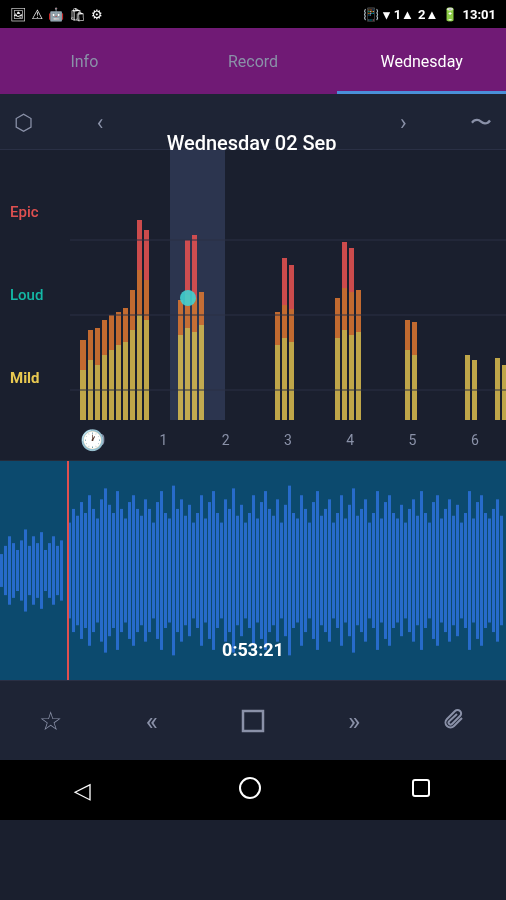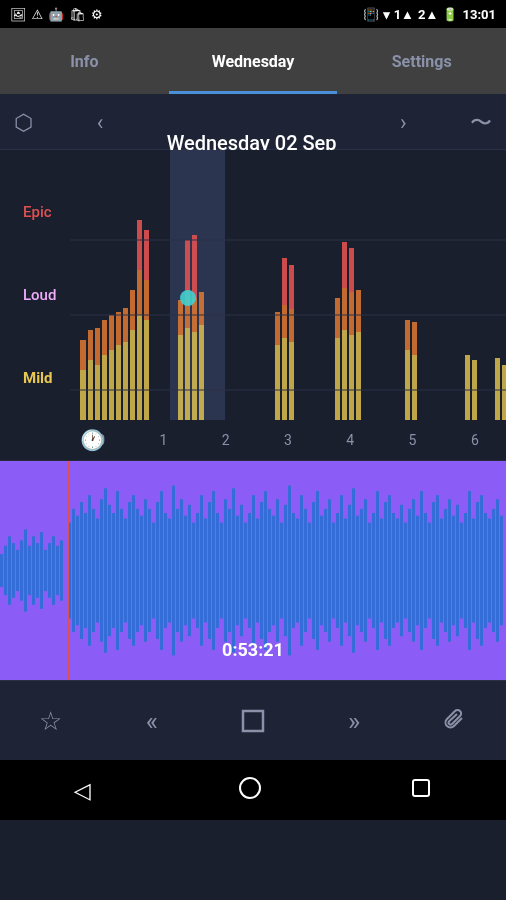--- a/index.html
+++ b/index.html
@@ -31,25 +31,24 @@
     .status-right {
       display: flex;
       align-items: center;
       gap: 4px;
       font-size: 13px;
       font-weight: bold;
     }
 
     
     .tab-bar {
-      background: #404040;
+      background: #701a75;
       display: flex;
       height: 68px;
       border-bottom: 2px solid #1e2435;
-      font-weight: bold;
     }
     .tab-item {
       flex: 1;
       display: flex;
       align-items: center;
       justify-content: center;
       font-size: 16px;
       color: #8a91a8;
       cursor: pointer;
       position: relative;
@@ -103,25 +102,25 @@
     }
     .chart-labels {
       position: absolute;
       left: 0;
       top: 0;
       width: 70px;
       height: 100%;
       display: flex;
       flex-direction: column;
       justify-content: space-around;
-      padding: 20px 0 40px 13px;
+      padding: 20px 0 40px 0;
       z-index: 10;
     }
     .label-epic { color: #e05050; font-size: 15px; font-weight: 500; padding-left: 10px; }
-    .label-loud { color: #f0abfc; font-size: 15px; font-weight: 500; padding-left: 10px; }
+    .label-loud { color: #14b8a6; font-size: 15px; font-weight: 500; padding-left: 10px; }
     .label-mild { color: #e8c850; font-size: 15px; font-weight: 700; padding-left: 10px; }
 
     .chart-canvas {
       position: absolute;
       left: 70px;
       top: 0;
       right: 0;
       bottom: 40px;
     }
     .chart-x-axis {
@@ -143,21 +142,21 @@
     .clock-icon {
       position: absolute;
       bottom: 8px;
       left: 10px;
       color: #8a91a8;
       font-size: 20px;
     }
 
     
     .waveform-area {
-      background: #8b5cf6;
+      background: #0c4a6e;
       height: 220px;
       position: relative;
       border-top: 1px solid #252b3a;
       overflow: hidden;
     }
     .playhead-line {
       position: absolute;
       left: 67px;
       top: 0;
       bottom: 0;
@@ -236,25 +235,25 @@
     <span>2▲</span>
     <span>🔋</span>
     <span>13:01</span>
   </div>
 </div>
 
 <div class="tab-bar">
   <div class="tab-item">
     <span>Info</span>
   </div>
+  <div class="tab-item">
+    <span>Record</span>
+  </div>
   <div class="tab-item active">
     <span>Wednesday</span>
-  </div>
-  <div class="tab-item">
-    <span>Settings</span>
   </div>
 </div>
 
 <div class="date-nav">
   <span class="date-nav-icon">⬡</span>
   <span class="nav-arrow">‹</span>
   <span class="date-nav-center">Wednesday 02 Sep</span>
   <span class="nav-arrow">›</span>
   <span class="date-nav-icon">〜</span>
 </div>

